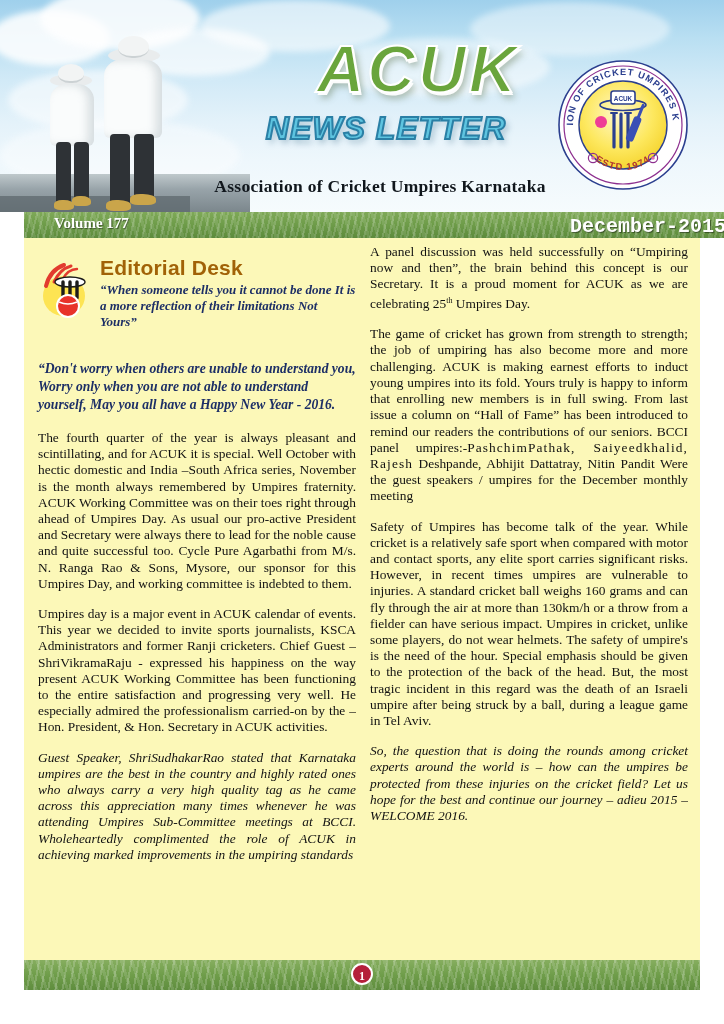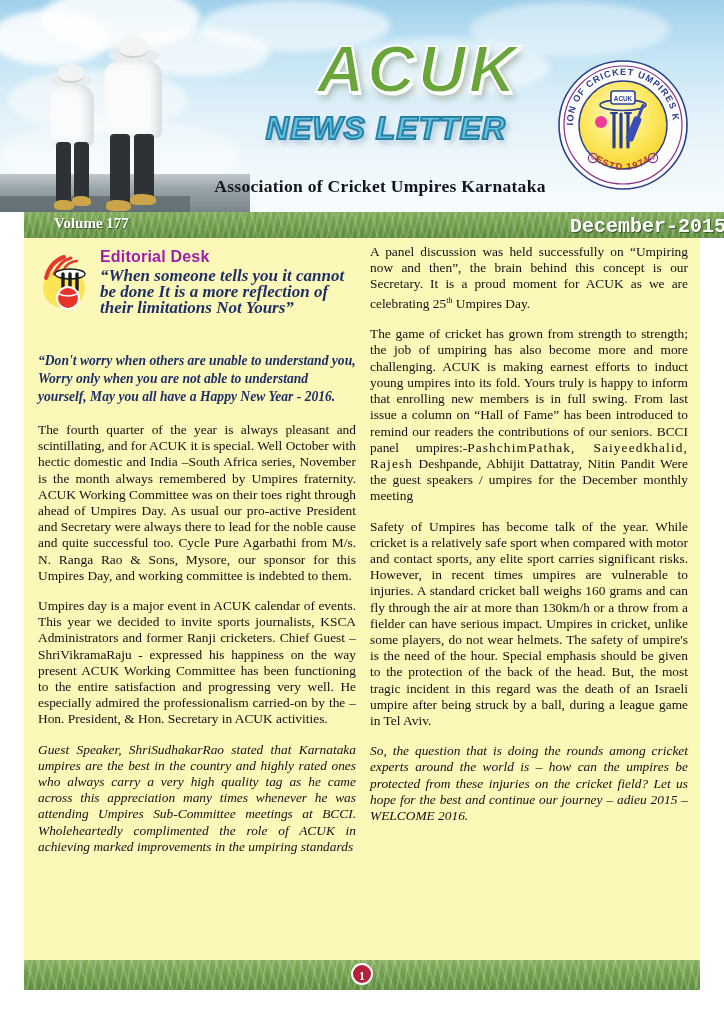--- a/index.html
+++ b/index.html
@@ -226,30 +226,30 @@
     padding-left: 62px;
   }
   .ed-icon {
     position: absolute;
     left: 2px; top: 4px;
     width: 56px; height: 62px;
   }
   .ed-title {
     font-family: "Liberation Sans", sans-serif;
     font-weight: bold;
-    font-size: 16px;
-    color: #a21caf;
-    margin: 4px 0 2px 0;
+    font-size: 21px;
+    color: #a16207;
+    margin: 12px 0 2px 0;
     letter-spacing: .2px;
   }
   .quote-small {
     font-family: "Liberation Serif", serif;
     font-style: italic;
     font-weight: bold;
-    font-size: 17px;
+    font-size: 13px;
     line-height: 16px;
     color: #1d2f66;
   }
   .quote-big {
     font-family: "Liberation Serif", serif;
     font-style: italic;
     font-weight: bold;
     font-size: 13.6px;
     line-height: 18px;
     color: #1d2f66;

